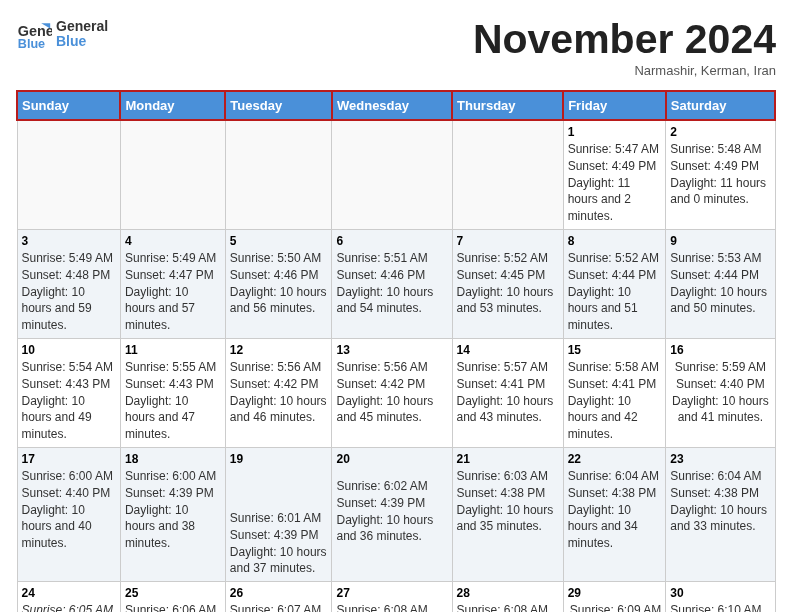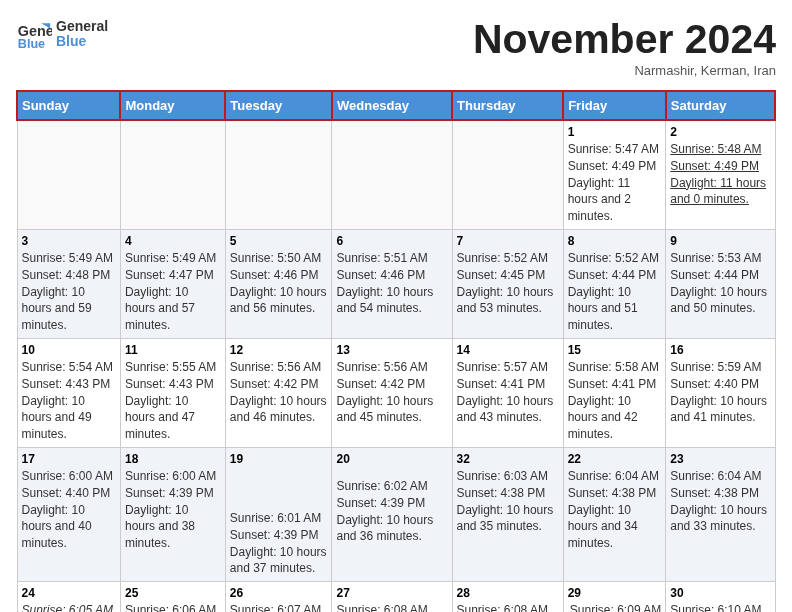--- a/index.html
+++ b/index.html
@@ -135,21 +135,21 @@
         <td class="empty-cell"></td>
         <td class="empty-cell"></td>
         <td>
           <span class="day-num">1</span>
           <div class="day-info" style="white-space: pre-line;">Sunrise: 5:47 AM
 Sunset: 4:49 PM
 Daylight: 11 hours and 2 minutes.</div>
         </td>
         <td>
           <span class="day-num">2</span>
-          <div class="day-info" style="white-space: pre-line; text-decoration: underline;">Sunrise: 5:48 AM
+          <div class="day-info" style="white-space: pre-line;">Sunrise: 5:48 AM
 Sunset: 4:49 PM
 Daylight: 11 hours and 0 minutes.</div>
         </td>
       </tr>
       <tr>
         <td>
           <span class="day-num">3</span>
           <div class="day-info" style="white-space: pre-line;">Sunrise: 5:49 AM
 Sunset: 4:48 PM
 Daylight: 10 hours and 59 minutes.</div>
@@ -223,21 +223,21 @@
 Daylight: 10 hours and 43 minutes.</div>
         </td>
         <td>
           <span class="day-num">15</span>
           <div class="day-info" style="white-space: pre-line;">Sunrise: 5:58 AM
 Sunset: 4:41 PM
 Daylight: 10 hours and 42 minutes.</div>
         </td>
         <td>
           <span class="day-num">16</span>
-          <div class="day-info" style="white-space: pre-line;">Sunrise: 5:59 AM
+          <div class="day-info" style="white-space: pre-line; text-align: center;">Sunrise: 5:59 AM
 Sunset: 4:40 PM
 Daylight: 10 hours and 41 minutes.</div>
         </td>
       </tr>
       <tr>
         <td>
           <span class="day-num">17</span>
           <div class="day-info" style="white-space: pre-line;">Sunrise: 6:00 AM
 Sunset: 4:40 PM
 Daylight: 10 hours and 40 minutes.</div>
@@ -254,21 +254,21 @@
 Sunset: 4:39 PM
 Daylight: 10 hours and 37 minutes.</div>
         </td>
         <td>
           <span class="day-num">20</span>
           <div class="day-info" style="white-space: pre-line; margin-top: 12px;">Sunrise: 6:02 AM
 Sunset: 4:39 PM
 Daylight: 10 hours and 36 minutes.</div>
         </td>
         <td>
-          <span class="day-num">32</span>
+          <span class="day-num">21</span>
           <div class="day-info" style="white-space: pre-line;">Sunrise: 6:03 AM
 Sunset: 4:38 PM
 Daylight: 10 hours and 35 minutes.</div>
         </td>
         <td>
           <span class="day-num">22</span>
           <div class="day-info" style="white-space: pre-line;">Sunrise: 6:04 AM
 Sunset: 4:38 PM
 Daylight: 10 hours and 34 minutes.</div>
         </td>

